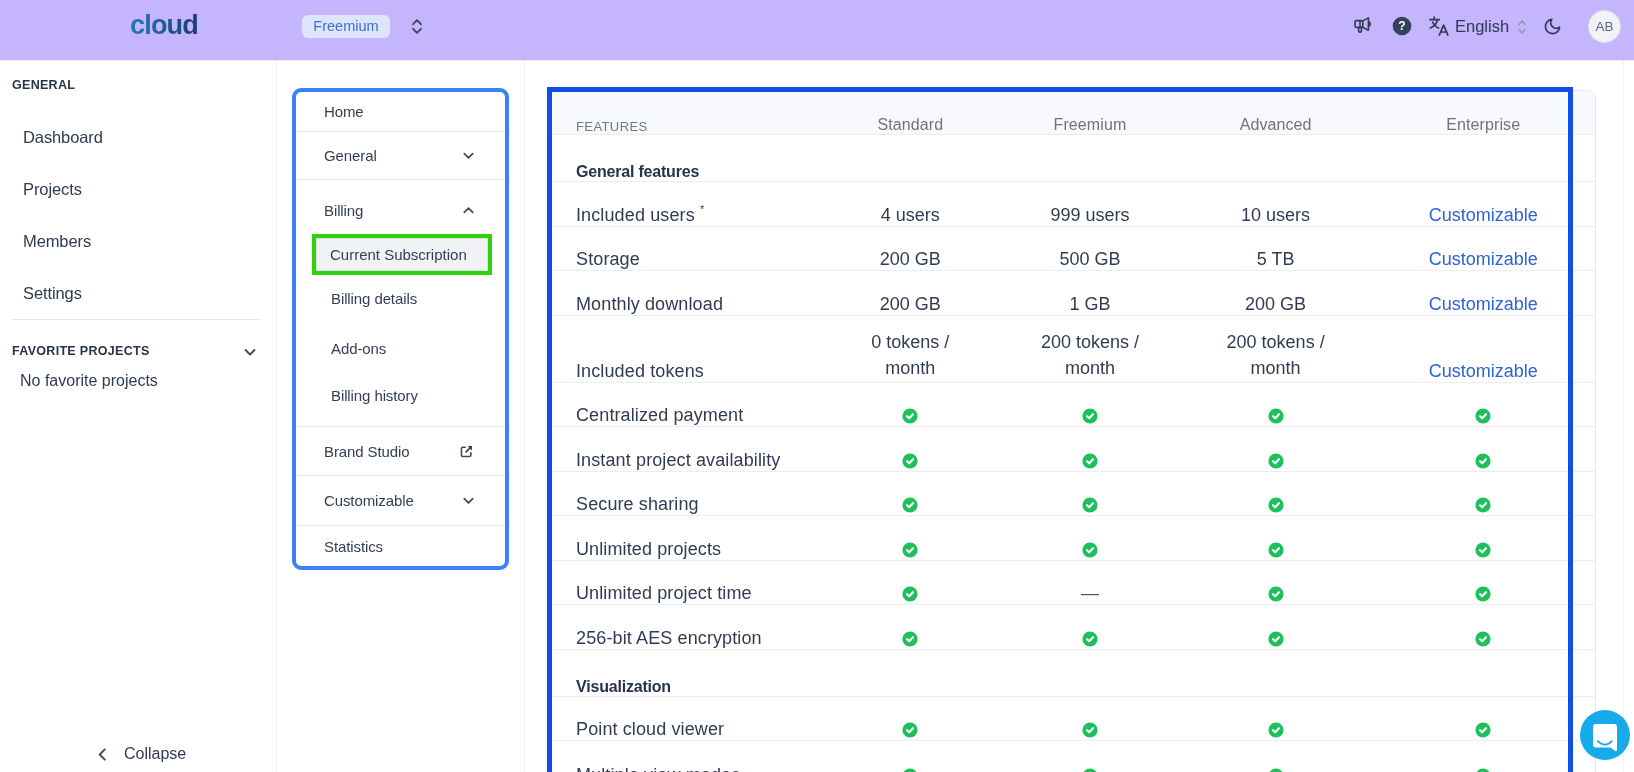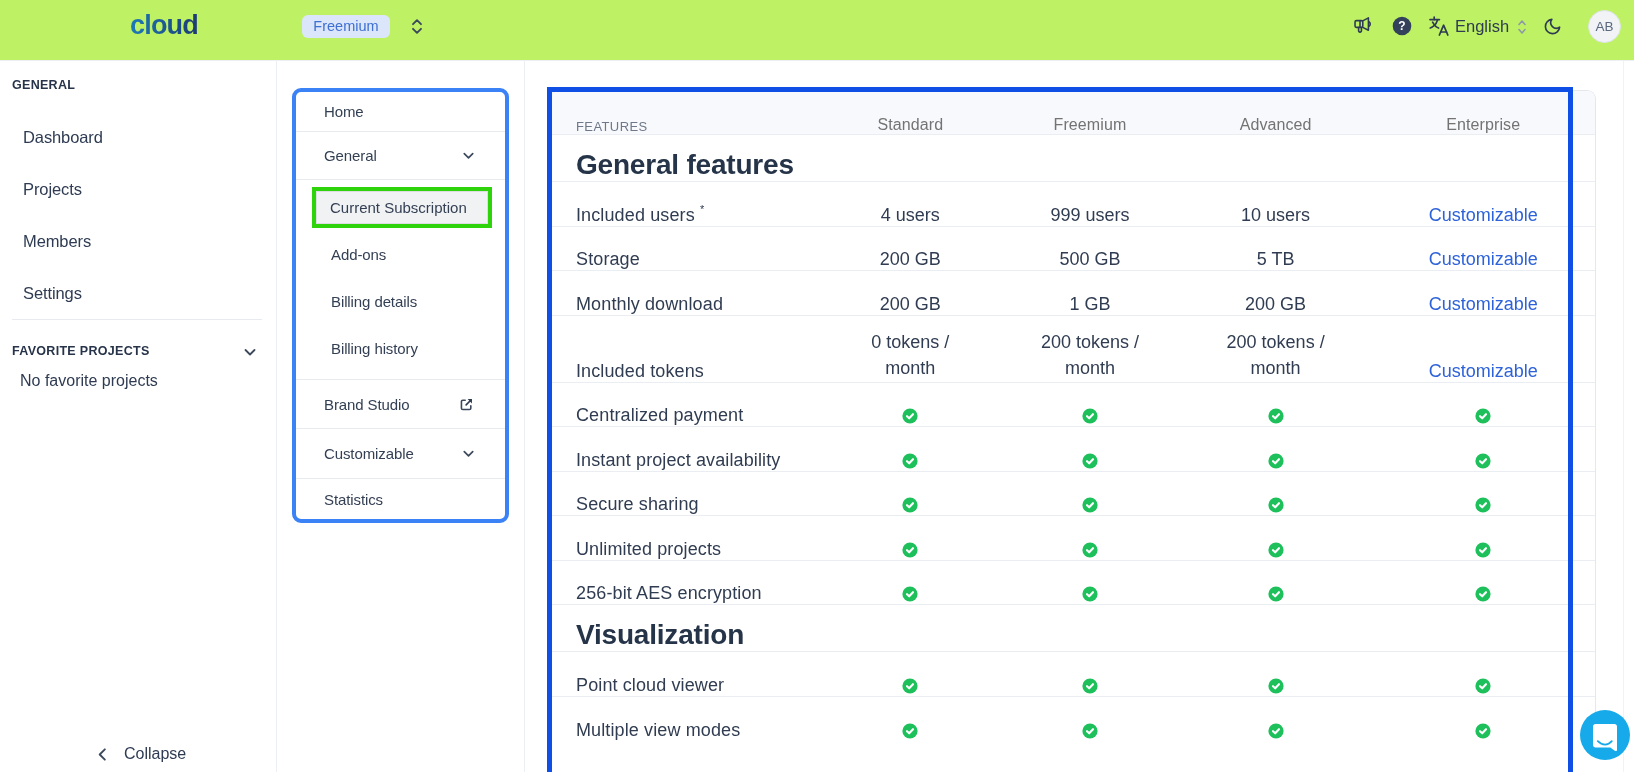--- a/index.html
+++ b/index.html
@@ -1,19 +1,19 @@
 <!DOCTYPE html>
 <html><head>
 <meta charset="utf-8">
 <style>
 * { margin:0; padding:0; box-sizing:border-box; }
 html,body { width:1634px; height:772px; font-family:"Liberation Sans",sans-serif; background:#fff; overflow:hidden; position:relative; color:#2e3b52; }
 
 
-.header { position:absolute; left:0; top:0; width:1634px; height:61px; border-bottom:1px solid #eceff3; background:#bef264; z-index:5; }
+.header { position:absolute; left:0; top:0; width:1634px; height:61px; border-bottom:1px solid #eceff3; background:#c4b5fd; z-index:5; }
 .logo { position:absolute; left:130px; top:10px; font-size:27px; font-weight:bold; letter-spacing:-0.8px;
   background:linear-gradient(90deg,#1e7ab8 0%, #1d3e74 95%); -webkit-background-clip:text; background-clip:text; color:transparent; }
 .badge { position:absolute; left:302px; top:15px; width:88px; height:23px; background:#dbe6fb; border-radius:6px;
   color:#3e6fd1; font-size:14.5px; text-align:center; line-height:23px; }
 .sorticon { position:absolute; left:408px; top:14px; }
 .hicon { position:absolute; top:0; }
 
 
 .sidebar { position:absolute; left:0; top:61px; width:277px; height:711px; border-right:1px solid #eceff3; background:#fff; }
 .sb-label { position:absolute; left:12px; font-size:12.5px; font-weight:bold; color:#263349; letter-spacing:0.3px; }
@@ -35,21 +35,21 @@
 .trow { display:flex; align-items:flex-end; border-bottom:1px solid #eaedf1; }
 .trow:last-child { border-bottom:none; }
 .thead { height:44px; background:#f8f9fc; }
 .c1 { width:270px; padding-left:25px; font-size:18px; color:#303c51; letter-spacing:0.12px; }
 .c2,.c3,.c4 { width:180px; text-align:center; font-size:18px; color:#303c51; }
 .c4 { width:192px; }
 .c5 { width:224px; text-align:center; font-size:18px; color:#303c51; }
 .thead .c1 { font-size:13px; color:#6e7889; letter-spacing:0.4px; }
 .thead .c2,.thead .c3,.thead .c4,.thead .c5 { font-size:16px; color:#737373; letter-spacing:0.1px; }
 .sect { height:47px; }
-.sect .c1 { font-size:28px; font-weight:bold; color:#263449; width:900px; letter-spacing:-0.2px;margin-top:16px;}
+.sect .c1 { font-size:16px; font-weight:bold; color:#263449; width:900px; letter-spacing:-0.2px;margin-top:16px;}
 .r { height:44.5px; }
 .rtall { height:67px; }
 .rtall .cell2 { line-height:1.45; }
 .link { color:#2d62d9; }
 .dash { color:#4a5568; }
 .chk { display:inline-block; vertical-align:middle; }
 
 
 .bluebox { position:absolute; left:547px; top:87px; width:1026px; height:700px; border:5px solid #0f4fe6; z-index:10; pointer-events:none; }
 
@@ -157,26 +157,32 @@
       </div>
     <div class="mdiv"></div>
     <div class="mi top">
         <span>General</span>
       <svg width="15" height="15" viewBox="0 0 16 16" fill="none" stroke="#3c485c" stroke-width="1.8" stroke-linecap="round" stroke-linejoin="round">
           <polyline points="3.5,6 8,10.5 12.5,6"></polyline>
         </svg>
     </div>
     <div class="mdiv"></div>
     <div style="padding:7px 0 7px 0;">
+      <div class="mi top">
+          <span>Billing</span>
+        <svg width="15" height="15" viewBox="0 0 16 16" fill="none" stroke="#3c485c" stroke-width="1.8" stroke-linecap="round" stroke-linejoin="round">
+            <polyline points="3.5,10 8,5.5 12.5,10"></polyline>
+          </svg>
+      </div>
       <div class="cursub">Current Subscription</div>
+      <div class="mi sub">
+          <span>Billing details</span>
+        </div>
       <div class="mi sub" style="margin-top:3px;">
           <span>Add-ons</span>
-        </div>
-      <div class="mi sub">
-          <span>Billing details</span>
         </div>
       <div class="mi sub">
           <span>Billing history</span>
         </div>
     </div>
     <div class="mdiv"></div>
     <div class="mi top" style="height:48px;">
         <span>Brand Studio</span>
       <svg width="15" height="15" viewBox="0 0 16 16" style="margin-right:2px;">
         <path fill="none" stroke="#3c485c" stroke-width="1.7" stroke-linecap="round" stroke-linejoin="round" d="M6.6 3.4 H4 C3.2 3.4 2.6 4 2.6 4.8 V12 C2.6 12.8 3.2 13.4 4 13.4 H11.2 C12 13.4 12.6 12.8 12.6 12 V9.4"></path>
@@ -307,20 +313,36 @@
       <div class="c4"><svg class="chk" width="16" height="16" viewBox="0 0 16 16">
           <circle cx="8" cy="8" r="7.6" fill="#1dc05b"></circle>
           <polyline points="5,8.2 7.2,10.3 11,6.2" fill="none" stroke="#fff" stroke-width="2.1" stroke-linecap="round" stroke-linejoin="round"></polyline>
         </svg></div>
       <div class="c5"><svg class="chk" width="16" height="16" viewBox="0 0 16 16">
           <circle cx="8" cy="8" r="7.6" fill="#1dc05b"></circle>
           <polyline points="5,8.2 7.2,10.3 11,6.2" fill="none" stroke="#fff" stroke-width="2.1" stroke-linecap="round" stroke-linejoin="round"></polyline>
         </svg></div>
   </div>
   <div class="trow r">
+    <div class="c1">Unlimited project time</div>
+    <div class="c2"><svg class="chk" width="16" height="16" viewBox="0 0 16 16">
+          <circle cx="8" cy="8" r="7.6" fill="#1dc05b"></circle>
+          <polyline points="5,8.2 7.2,10.3 11,6.2" fill="none" stroke="#fff" stroke-width="2.1" stroke-linecap="round" stroke-linejoin="round"></polyline>
+        </svg></div>
+      <div class="c3 dash">—</div>
+      <div class="c4"><svg class="chk" width="16" height="16" viewBox="0 0 16 16">
+          <circle cx="8" cy="8" r="7.6" fill="#1dc05b"></circle>
+          <polyline points="5,8.2 7.2,10.3 11,6.2" fill="none" stroke="#fff" stroke-width="2.1" stroke-linecap="round" stroke-linejoin="round"></polyline>
+        </svg></div>
+      <div class="c5"><svg class="chk" width="16" height="16" viewBox="0 0 16 16">
+          <circle cx="8" cy="8" r="7.6" fill="#1dc05b"></circle>
+          <polyline points="5,8.2 7.2,10.3 11,6.2" fill="none" stroke="#fff" stroke-width="2.1" stroke-linecap="round" stroke-linejoin="round"></polyline>
+        </svg></div>
+  </div>
+  <div class="trow r">
     <div class="c1">256-bit AES encryption</div>
     <div class="c2"><svg class="chk" width="16" height="16" viewBox="0 0 16 16">
           <circle cx="8" cy="8" r="7.6" fill="#1dc05b"></circle>
           <polyline points="5,8.2 7.2,10.3 11,6.2" fill="none" stroke="#fff" stroke-width="2.1" stroke-linecap="round" stroke-linejoin="round"></polyline>
         </svg></div>
       <div class="c3"><svg class="chk" width="16" height="16" viewBox="0 0 16 16">
           <circle cx="8" cy="8" r="7.6" fill="#1dc05b"></circle>
           <polyline points="5,8.2 7.2,10.3 11,6.2" fill="none" stroke="#fff" stroke-width="2.1" stroke-linecap="round" stroke-linejoin="round"></polyline>
         </svg></div>
       <div class="c4"><svg class="chk" width="16" height="16" viewBox="0 0 16 16">

